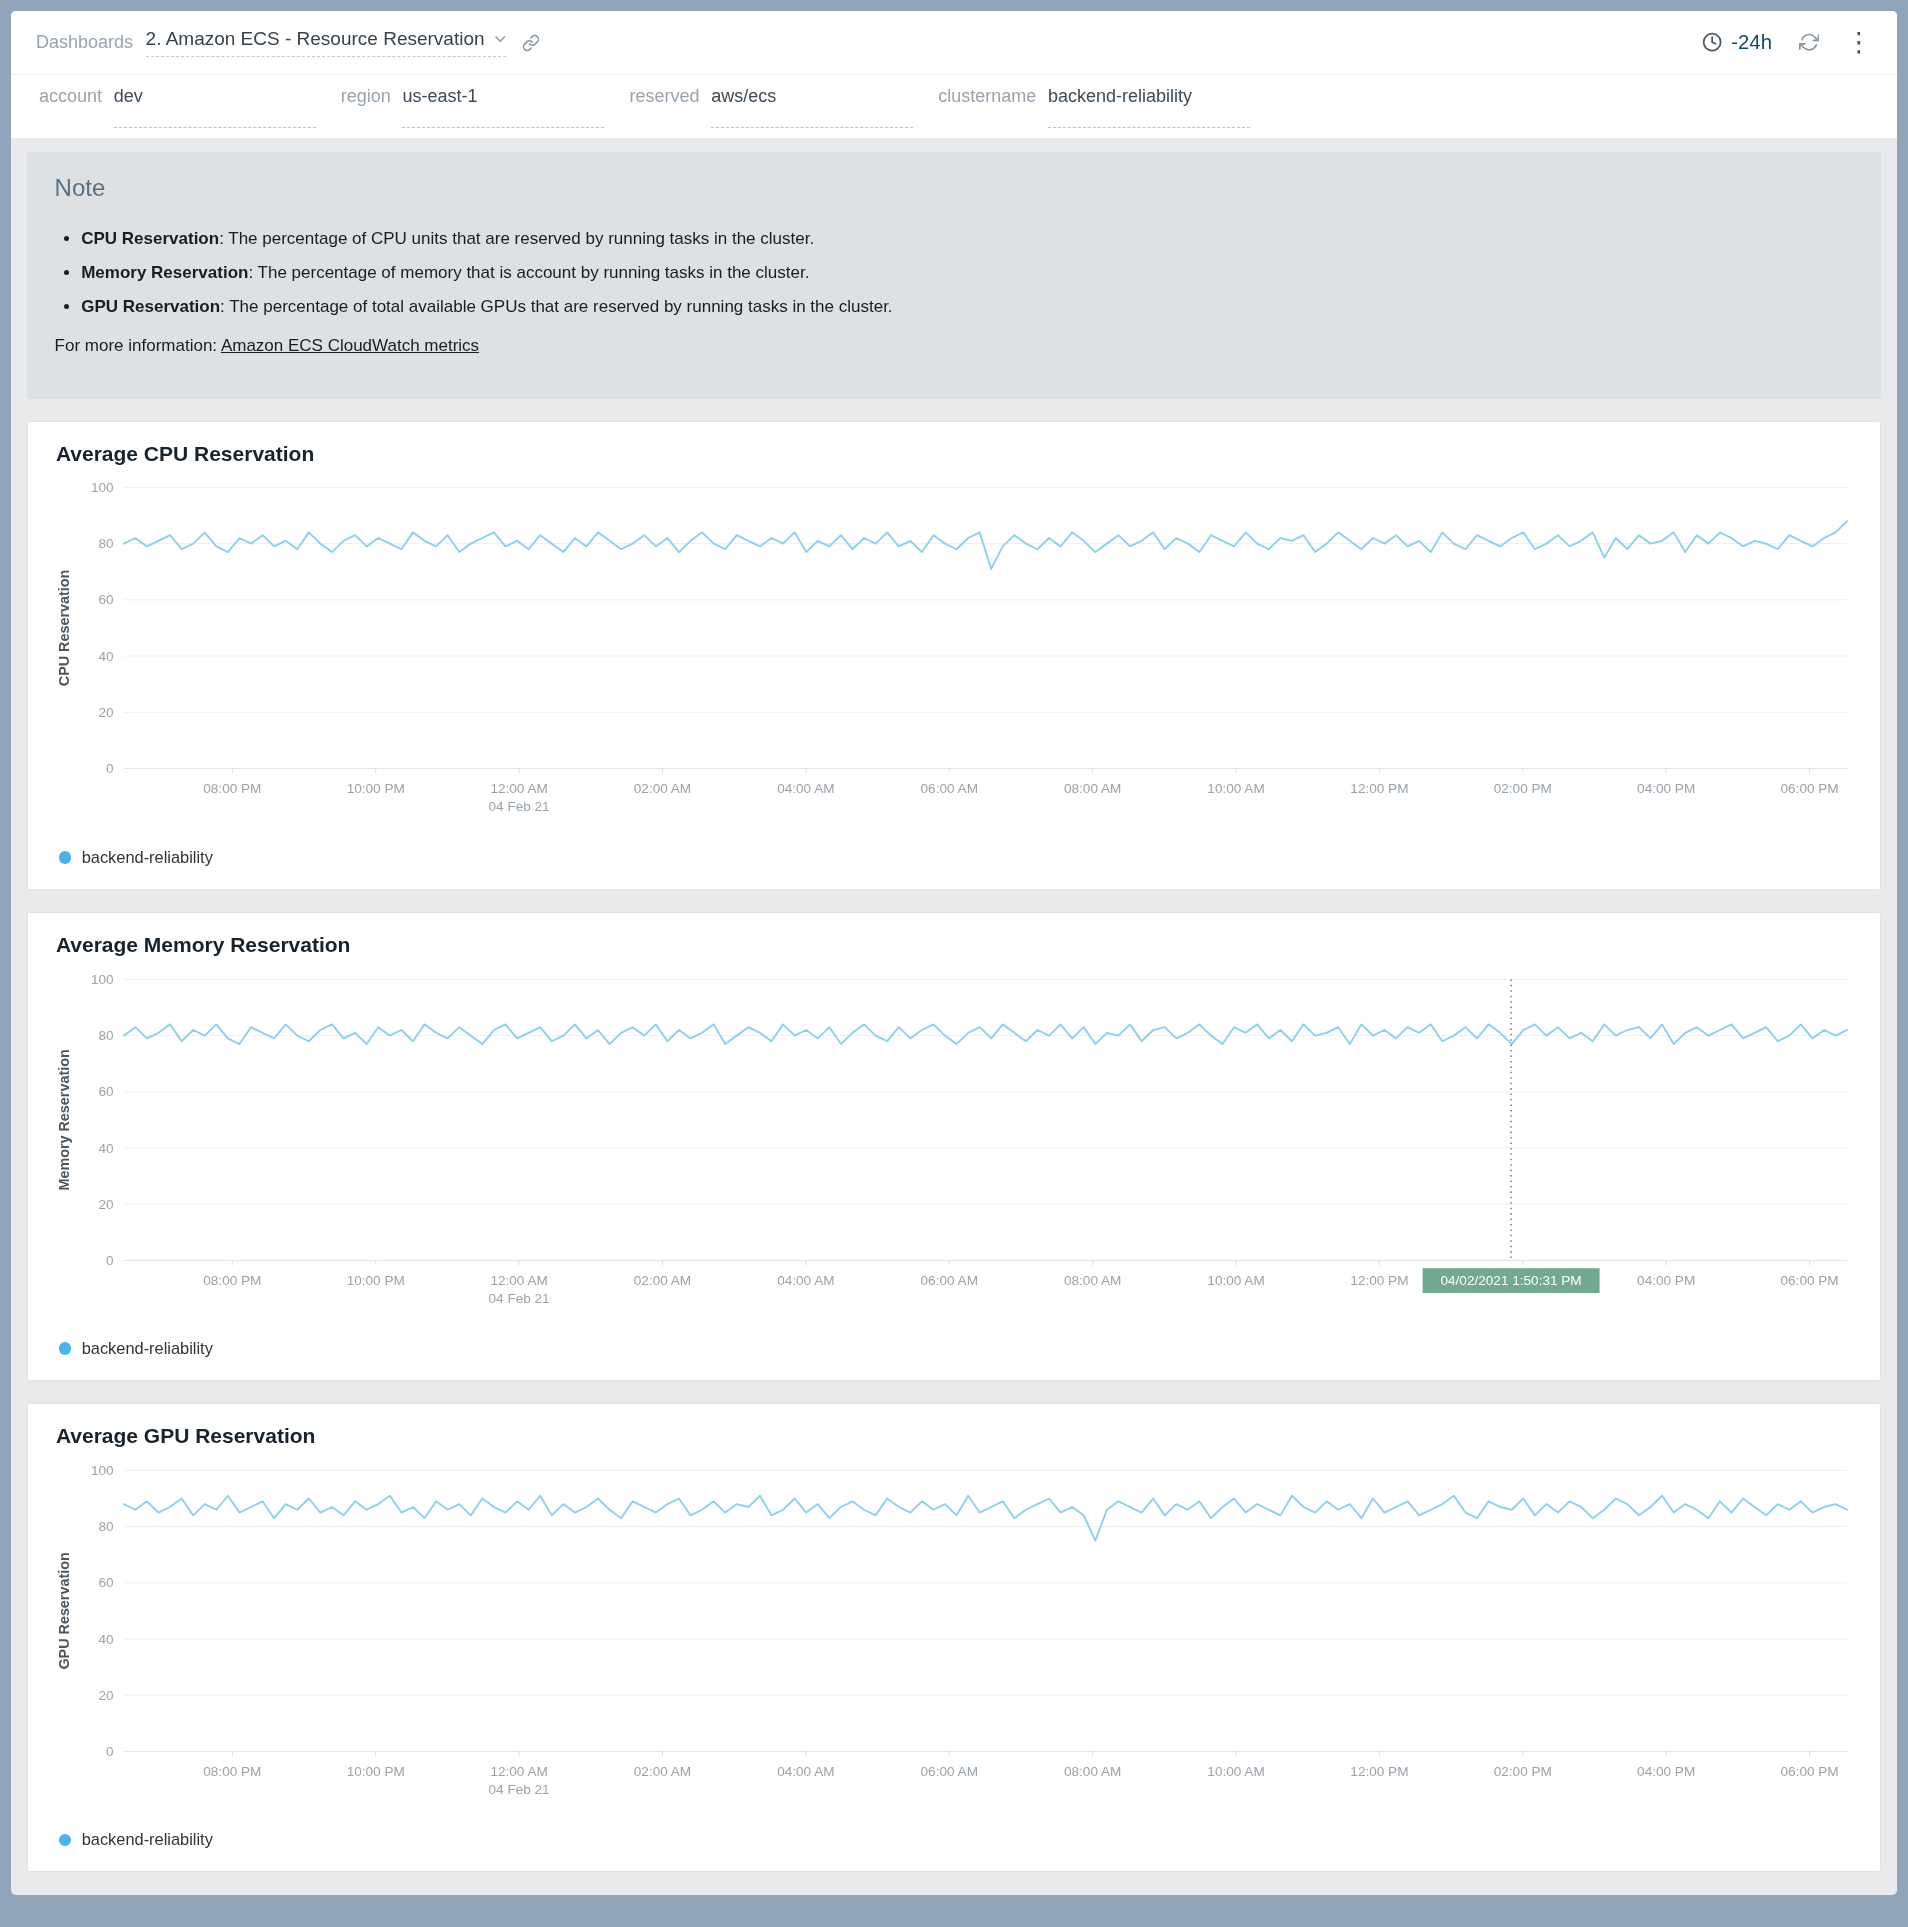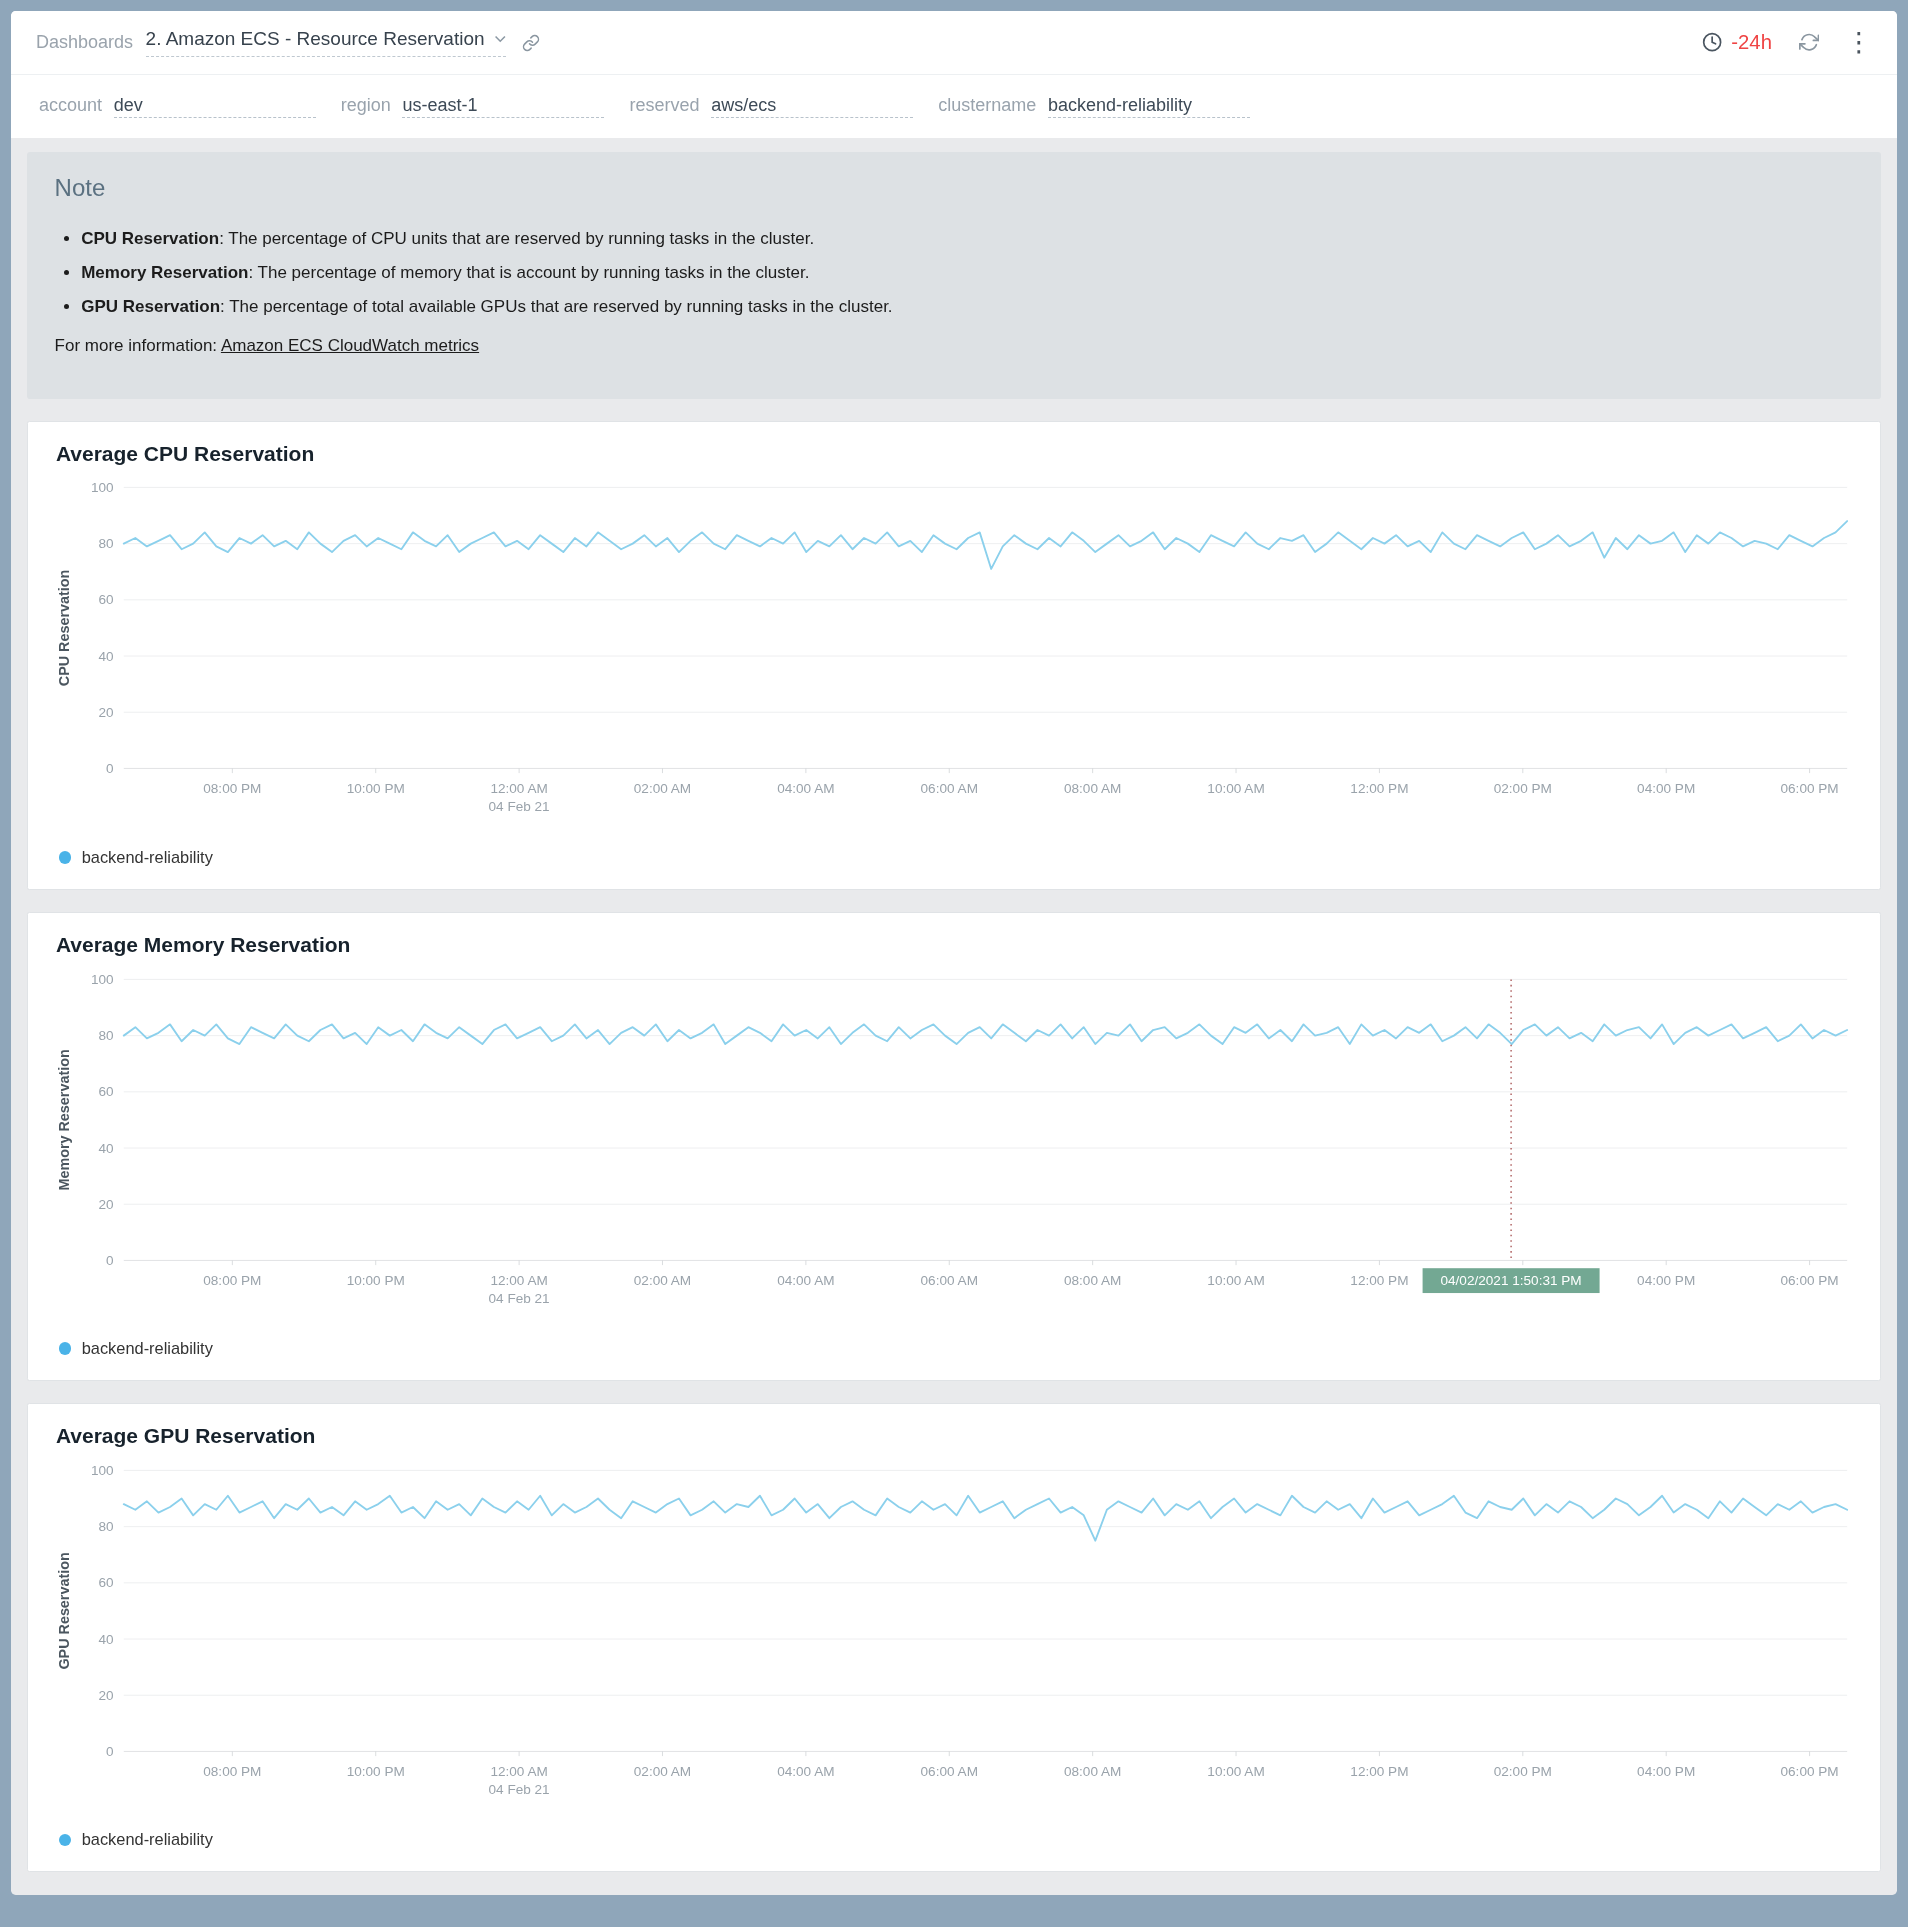--- a/index.html
+++ b/index.html
@@ -28,40 +28,40 @@
   }
   .breadcrumb { color:#9aa3ac; font-size:18px; margin-right:12.5px; cursor:pointer; }
   .title-wrap {
     display:flex; align-items:center; gap:9.4px;
     border-bottom:0.8px dashed #bfc8d0; padding-bottom:5.5px; cursor:pointer;
   }
   .dash-title { color:#37424d; font-size:19px; }
   .icon-btn { background:none; border:none; padding:0; cursor:pointer; display:flex; align-items:center; }
   .link-btn { margin-left:15.6px; color:#8a96a0; }
   .header-right { margin-left:auto; display:flex; align-items:center; gap:26.6px; }
-  .time-range { display:flex; align-items:center; gap:9.4px; color:#ef4444; font-size:20.3px; font-weight:500; cursor:pointer; }
+  .time-range { display:flex; align-items:center; gap:9.4px; color:#0c4a6e; font-size:20.3px; font-weight:500; cursor:pointer; }
   .time-range .clock { color:#4a5560; }
   .refresh-btn { color:#8a96a0; }
   .kebab-btn { color:#4a545e; font-size:26.6px; line-height:1; letter-spacing:0; }
 
   
   .filters {
     background:#ffffff;
     border-top:0.8px solid #edf0f2;
     height:63px;
     display:flex;
     align-items:center;
     padding:0 28px;
   }
   .filter { display:flex; align-items:baseline; margin-right:25px; }
   .filter-label { color:#99a3ad; font-size:18px; margin-right:11.7px; }
   .filter-value {
     color:#3d4a57; font-size:18px;
     border-bottom:0.8px dashed #b8c2cb;
-    min-width:202px; padding-bottom:1px; cursor:pointer;
+    min-width:202px; padding-bottom:20px; cursor:pointer;
   }
 
   
   .note-panel {
     margin:14px 15.6px 0;
     background:#dde1e4;
     border-radius:3.1px;
     padding:22px 28px 31px;
   }
   .note-title { color:#5b7181; font-size:24px; font-weight:500; margin:0 0 26.6px; }

